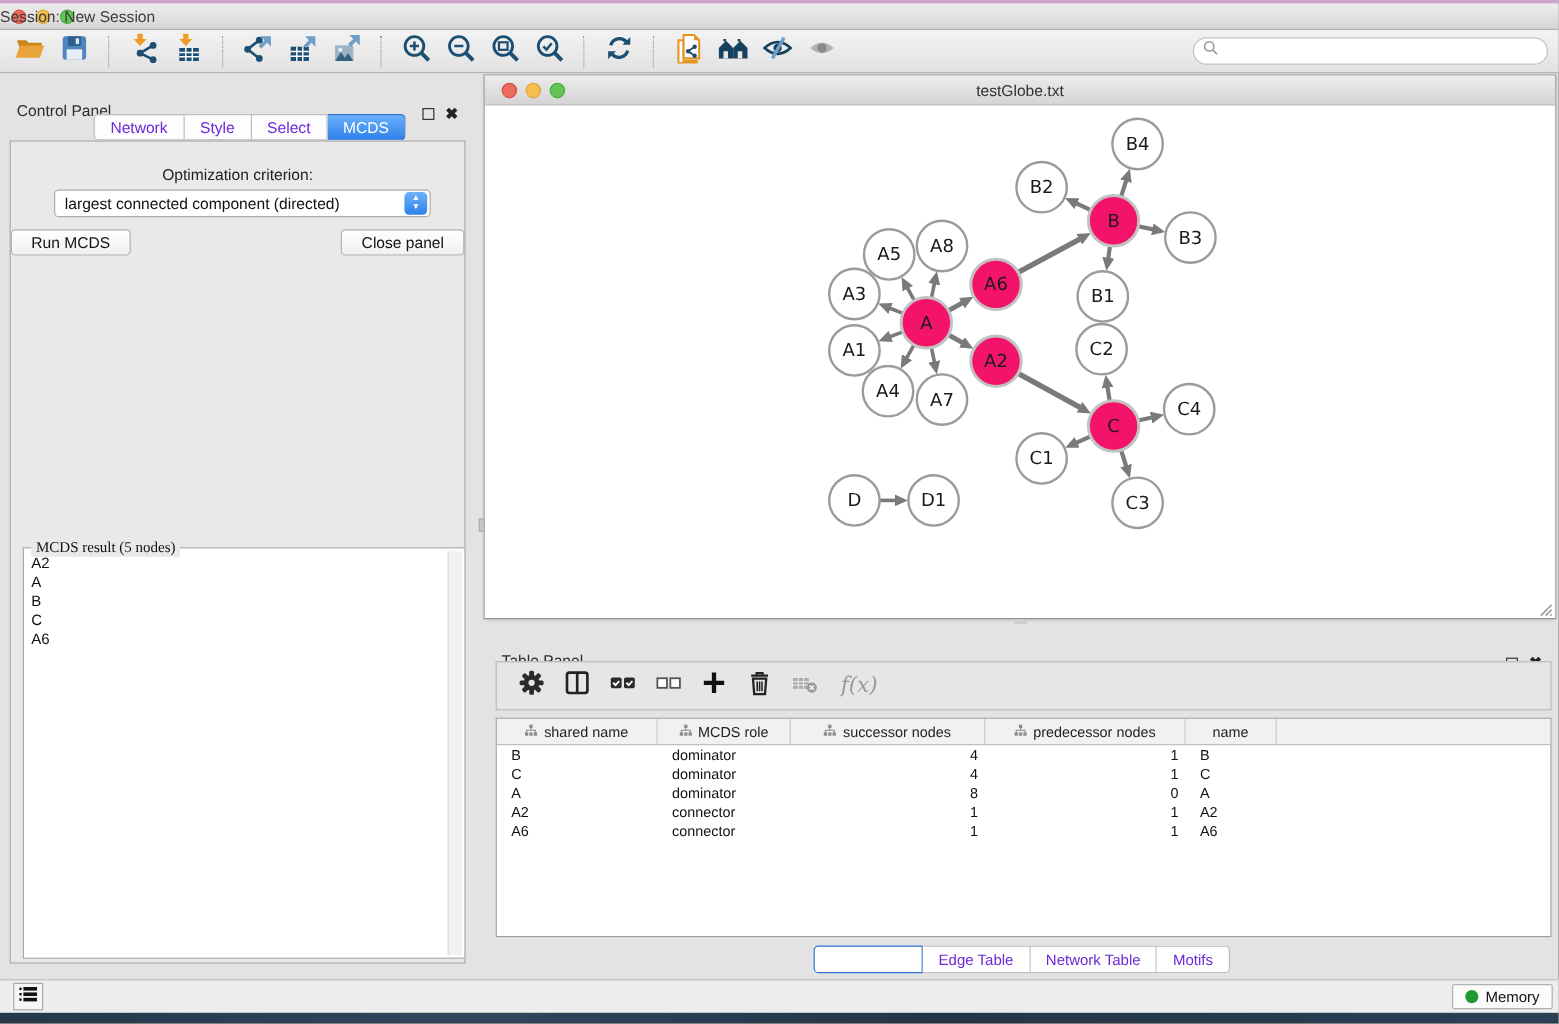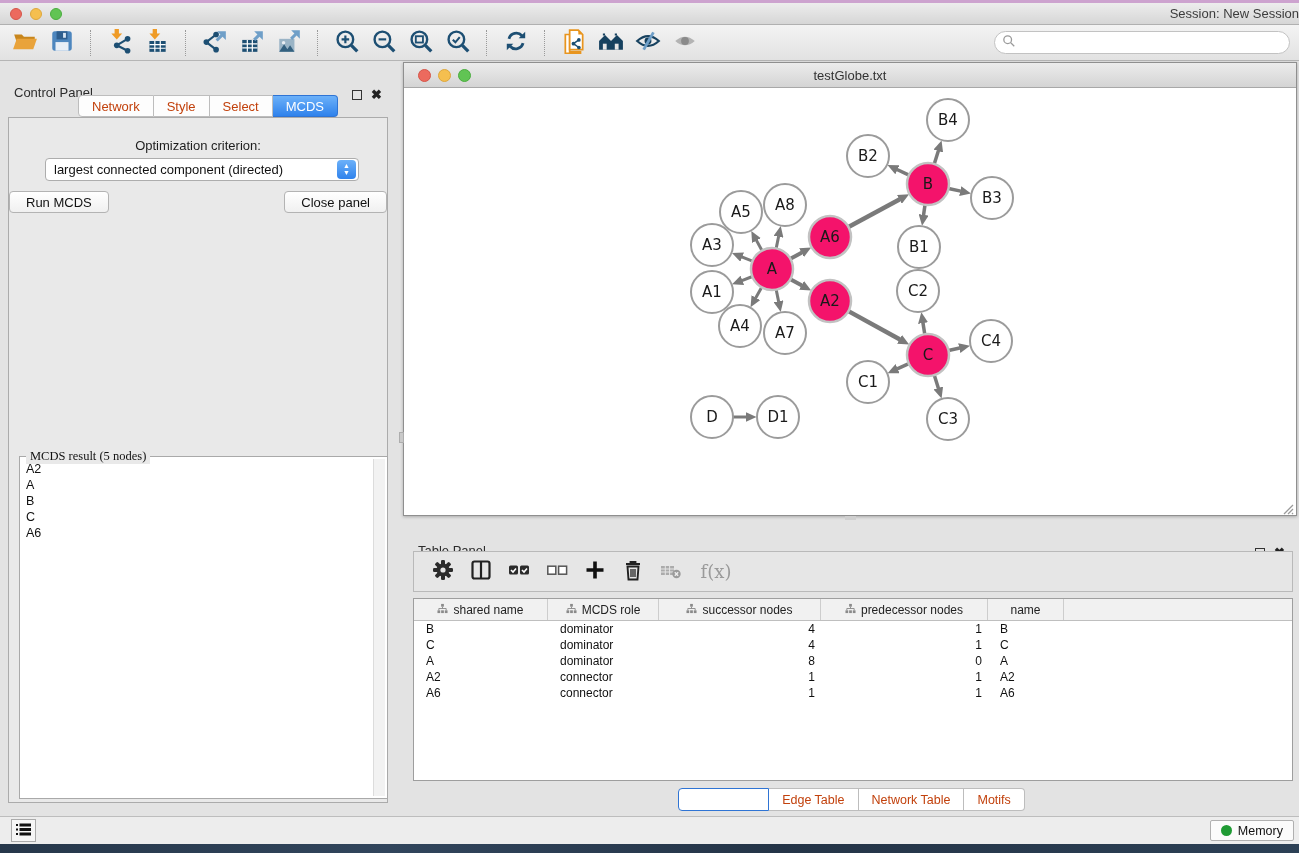--- a/index.html
+++ b/index.html
@@ -11,21 +11,21 @@
   
   .top-strip { position:absolute; left:0; top:0; width:1299px; height:3px; background:#cda3cf; }
   .titlebar { position:absolute; left:0; top:3px; width:1299px; height:22px;
               background:linear-gradient(#ededed,#d6d6d6); border-bottom:1px solid #b0b0b0;
               display:flex; align-items:center; }
   .lights { display:flex; gap:8px; margin-left:10px; }
   .light { width:12px; height:12px; border-radius:50%; }
   .light.red { background:#ec6a5e; border:1px solid #d55549; }
   .light.yellow { background:#f5bf4f; border:1px solid #deA73b; }
   .light.green { background:#61c454; border:1px solid #4aad3e; }
-  .titlebar-title { position:absolute; left:0; right:0; text-align:right; font-size:13px; color:#3c3c3c; }
+  .titlebar-title { position:absolute; left:0; right:0; text-align:left; font-size:13px; color:#3c3c3c; }
 
   
   .toolbar { position:absolute; left:0; top:25px; width:1299px; height:36px;
              background:linear-gradient(#f3f3f3,#e2e2e2); border-bottom:1px solid #b5b5b5;
              display:flex; align-items:center; }
   .tgroup { display:flex; align-items:center; padding:0 6px; }
   .tsep { width:1px; height:26px; border-left:1px dotted #9a9a9a; margin:0 4px; }
   .tbtn { width:37px; height:30px; display:flex; align-items:center; justify-content:center; cursor:default; }
   .tbtn svg { width:26px; height:26px; }
   .searchbox { position:absolute; right:9px; top:6px; width:296px; height:23px; background:#fff;
@@ -35,21 +35,21 @@
 
   
   .control-panel { position:absolute; left:4px; top:62px; width:388px; height:748px; }
   .panel-header { display:flex; align-items:flex-end; height:26px; padding:0 10px;margin-top:12px; }
   .panel-header .ph-title { font-size:13px; color:#2c2c2c; }
   .ph-icons { margin-left:auto; display:flex; gap:9px; align-items:center; }
   .float-box { width:10px; height:10px; border:1.5px solid #333; background:transparent; }
   .close-x { font-size:13px; font-weight:bold; color:#222; line-height:10px; }
   .cp-tabs { position:absolute; left:74px; top:33px; display:flex; }
   .seg-tab { height:22px; padding:0 13px; display:flex; align-items:center; background:#fdfdfd;
-             border:1px solid #bdbdbd; border-left:none; font-size:13px; color:#c2410c; cursor:default; }
+             border:1px solid #bdbdbd; border-left:none; font-size:13px; color:#6d28d9; cursor:default; }
   .seg-tab:first-child { border-left:1px solid #bdbdbd; border-radius:4px 0 0 4px; }
   .seg-tab:last-child { border-radius:0 4px 4px 0; }
   .seg-tab.active { background:linear-gradient(#6cb1f9,#2f82ec); border-color:#2f74d4; color:#fff; }
   .cp-content { position:absolute; left:4px; top:55px; width:380px; height:686px;
                 background:#e9e9e9; border:1px solid #ababab; }
   .opt-label { position:absolute; left:0; width:100%; top:20px; text-align:center; font-size:13px; color:#1d1d1d; }
   .combo { position:absolute; left:36px; top:40px; width:314px; height:23px; background:#fff;
            border:1px solid #adadad; border-radius:4px; display:flex; align-items:center; }
   .combo-value { flex:1; font-size:13px; padding-left:8px; color:#111; white-space:nowrap; overflow:hidden; }
   .combo-step { width:19px; height:19px; margin-right:2px; border-radius:4px;
@@ -80,21 +80,21 @@
   .resize-grip { position:absolute; right:2px; bottom:2px; width:12px; height:12px; }
   .divider-grip-v { position:absolute; left:399px; top:432px; width:5px; height:11px; background:#c9c9c9; border:1px solid #adadad; }
   .divider-grip-h { position:absolute; left:845px; top:516px; width:11px; height:4px; background:#cfcfcf; }
 
   
   .table-panel { position:absolute; left:404px; top:520px; width:895px; height:296px; }
   .tp-toolbar { position:absolute; left:9px; top:31px; width:880px; height:41px;
                 background:#e6e6e6; border:1px solid #b9b9b9; display:flex; align-items:center; padding-left:10px; }
   .tp-btn { width:38px; height:32px; display:flex; align-items:center; justify-content:center; }
   .tp-btn svg { width:24px; height:24px; }
-  .fx-label { font-size:18px; font-family:"DejaVu Serif", serif; color:#9a9a9a; }
+  .fx-label { font-size:18px; font-style:italic; font-family:"DejaVu Serif", serif; color:#9a9a9a; }
   .tp-table { position:absolute; left:9px; top:78px; width:880px; height:183px; background:#fff;
               border:1px solid #9e9e9e; overflow:hidden; }
   .tp-thead { display:flex; height:22px; background:#f1f1f1; border-bottom:1px solid #bfbfbf; }
   .th-cell { display:flex; align-items:center; justify-content:center; position:relative;
              font-size:12px; color:#222; border-right:1px solid #cdcdcd; gap:5px; }
   .th-cell svg { width:11px; height:11px; }
   .tp-row { display:flex; height:16px; align-items:center; }
   .td-cell { font-size:12px; color:#111; white-space:nowrap; overflow:hidden; }
   .td-cell.al { text-align:left; padding-left:12px; }
   .td-cell.ar { text-align:right; padding-right:6px; }

